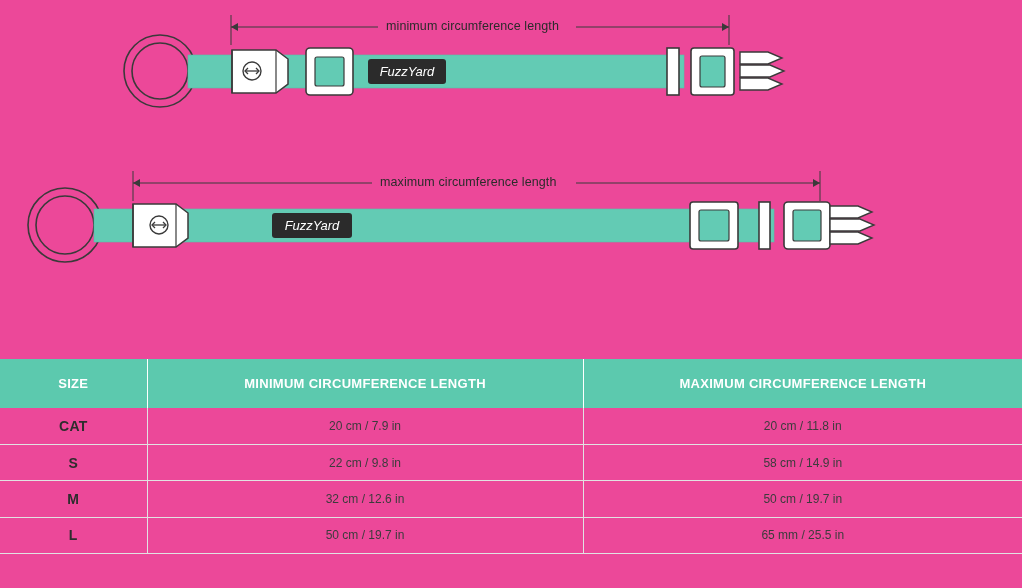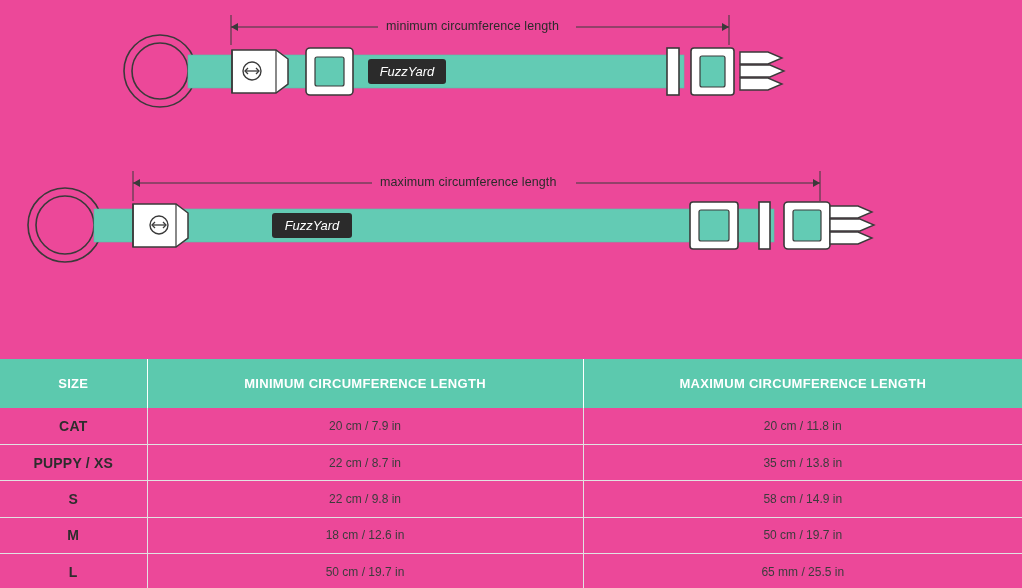--- a/index.html
+++ b/index.html
@@ -204,32 +204,27 @@
           <th>MAXIMUM CIRCUMFERENCE LENGTH</th>
         </tr>
       </thead>
       <tbody>
         <tr>
           <td class="size-cell">CAT</td>
           <td>20 cm / 7.9 in</td>
           <td>20 cm / 11.8 in</td>
         </tr>
         <tr>
-          <td class="size-cell">PUPPY / XS</td>
-          <td>22 cm / 8.7 in</td>
-          <td>35 cm / 13.8 in</td>
-        </tr>
-        <tr>
           <td class="size-cell">S</td>
           <td>22 cm / 9.8 in</td>
           <td>58 cm / 14.9 in</td>
         </tr>
         <tr>
           <td class="size-cell">M</td>
-          <td>18 cm / 12.6 in</td>
+          <td>32 cm / 12.6 in</td>
           <td>50 cm / 19.7 in</td>
         </tr>
         <tr>
           <td class="size-cell">L</td>
           <td>50 cm / 19.7 in</td>
           <td>65 mm / 25.5 in</td>
         </tr>
       </tbody>
     </table>
   </div>

